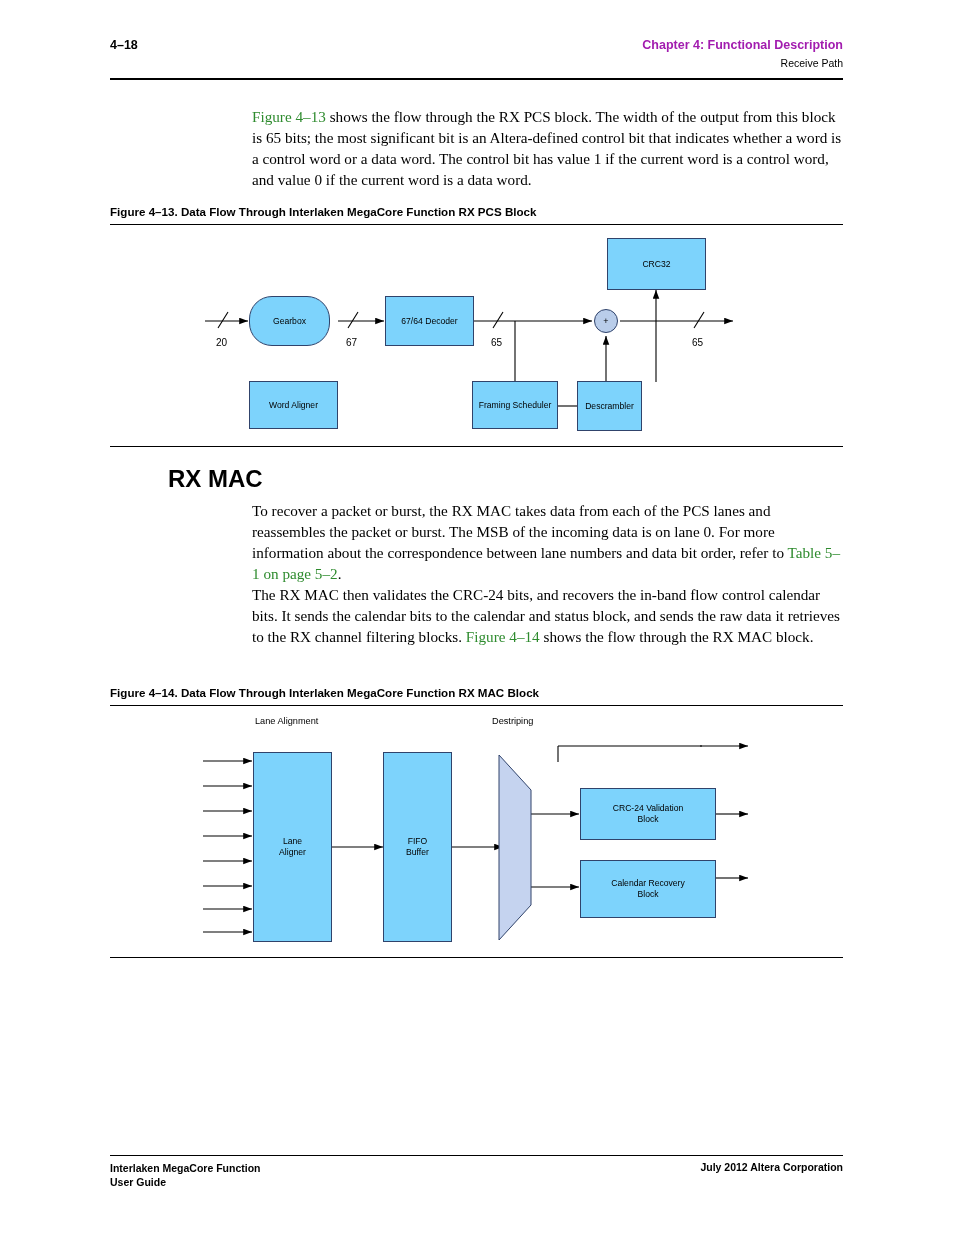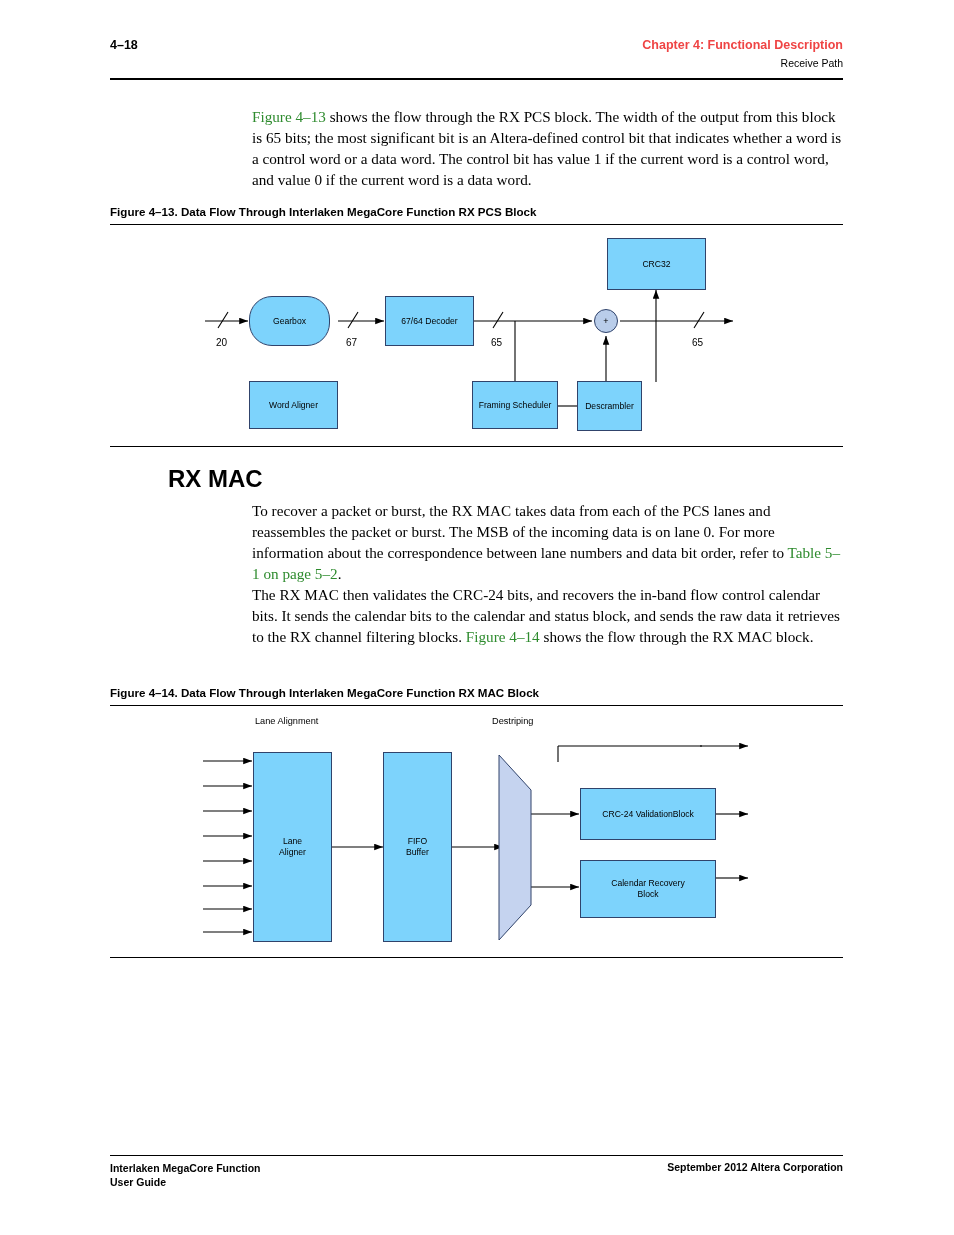--- a/index.html
+++ b/index.html
@@ -22,21 +22,21 @@
     background:#000;
   }
   .page-num {
     position:absolute; left:0px; top:0px;
     font-family:"Liberation Sans", sans-serif;
     font-weight:bold; font-size:12.5px; color:#000;
   }
   .chapter-title {
     position:absolute; right:0px; top:0px;
     font-family:"Liberation Sans", sans-serif;
-    font-weight:bold; font-size:12.5px; color:#ef4444; text-align:right;
+    font-weight:bold; font-size:12.5px; color:#a21caf; text-align:right;
     white-space:nowrap;
   }
   .section-sub {
     position:absolute; right:0px; top:19px;
     font-family:"Liberation Sans", sans-serif;
     font-size:10.5px; color:#000; text-align:right;
     white-space:nowrap;
   }
 
   
@@ -238,31 +238,31 @@
     <div class="blk" style="left:253px; top:752px; width:79px; height:190px; flex-direction:column;">
       <span>Lane</span>
       <span>Aligner</span>
     </div>
 
     <div class="blk" style="left:383px; top:752px; width:69px; height:190px; flex-direction:column;">
       <span>FIFO</span>
       <span>Buffer</span>
     </div>
 
-    <div class="blk" style="left:580px; top:788px; width:136px; height:52px; flex-direction:row;">
+    <div class="blk" style="left:580px; top:788px; width:136px; height:52px; flex-direction:column;">
       <span>CRC-24 Validation</span>
       <span>Block</span>
     </div>
 
     <div class="blk" style="left:580px; top:860px; width:136px; height:58px; flex-direction:column;">
       <span>Calendar Recovery</span>
       <span>Block</span>
     </div>
   </div>
 
   <div class="footer-rule"></div>
   <div class="footer-left">
     <div>Interlaken MegaCore Function</div>
     <div>User Guide</div>
   </div>
-  <div class="footer-right">September 2012    Altera Corporation</div>
+  <div class="footer-right">July 2012    Altera Corporation</div>
 
 </div>
 
 </body></html>

